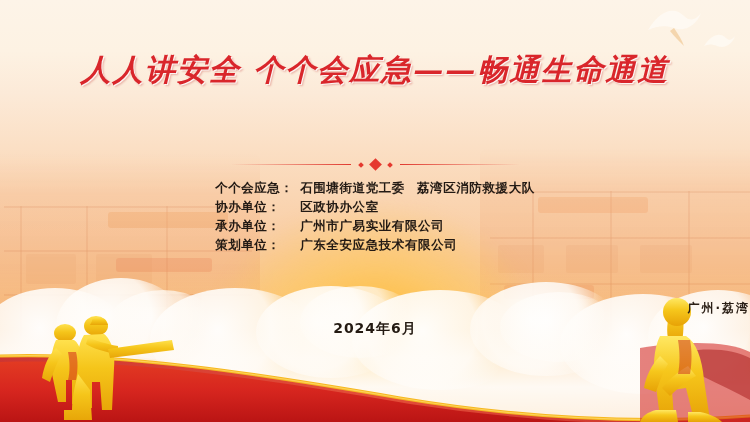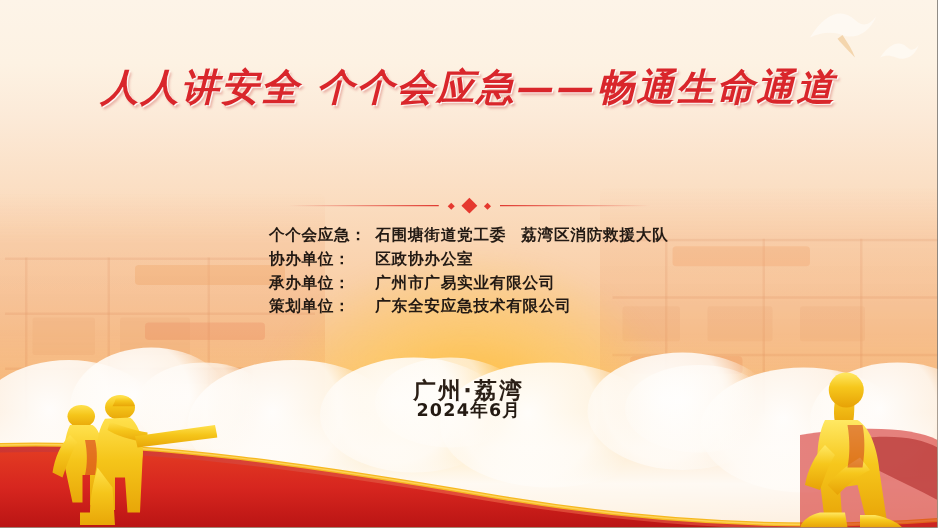--- a/index.html
+++ b/index.html
@@ -92,22 +92,22 @@
   .dia.sm{width:4px;height:4px;}
 
   .orgblock{position:absolute;top:178px;left:0;right:0;display:flex;justify-content:center;}
   .orgtable{display:table;border-spacing:0;}
   .orow{display:table-row;}
   .olabel,.ovalue{display:table-cell;font-size:12.5px;line-height:19px;color:#231a14;white-space:nowrap;vertical-align:top;}
   .olabel{font-weight:700;text-align:left;padding-right:7px;letter-spacing:.5px;}
   .ovalue{font-weight:700;letter-spacing:.6px;}
   .ovalue .gap{display:inline-block;width:12px;}
 
-  .place{position:absolute;top:300px;left:0;right:0;text-align:center;
-    font-size:18px;font-weight:700;color:#2b1f16;letter-spacing:2px;}
+  .place{position:absolute;top:300px;left:0;right:0;text-align:right;
+    font-size:12px;font-weight:700;color:#2b1f16;letter-spacing:2px;}
   .date{position:absolute;top:320px;left:0;right:0;text-align:center;
     font-size:14px;font-weight:700;color:#241a12;letter-spacing:1px;}
 </style>
 </head>
 <body>
 
 <div id="poster">
 
   <div class="bg-base"></div>
 

